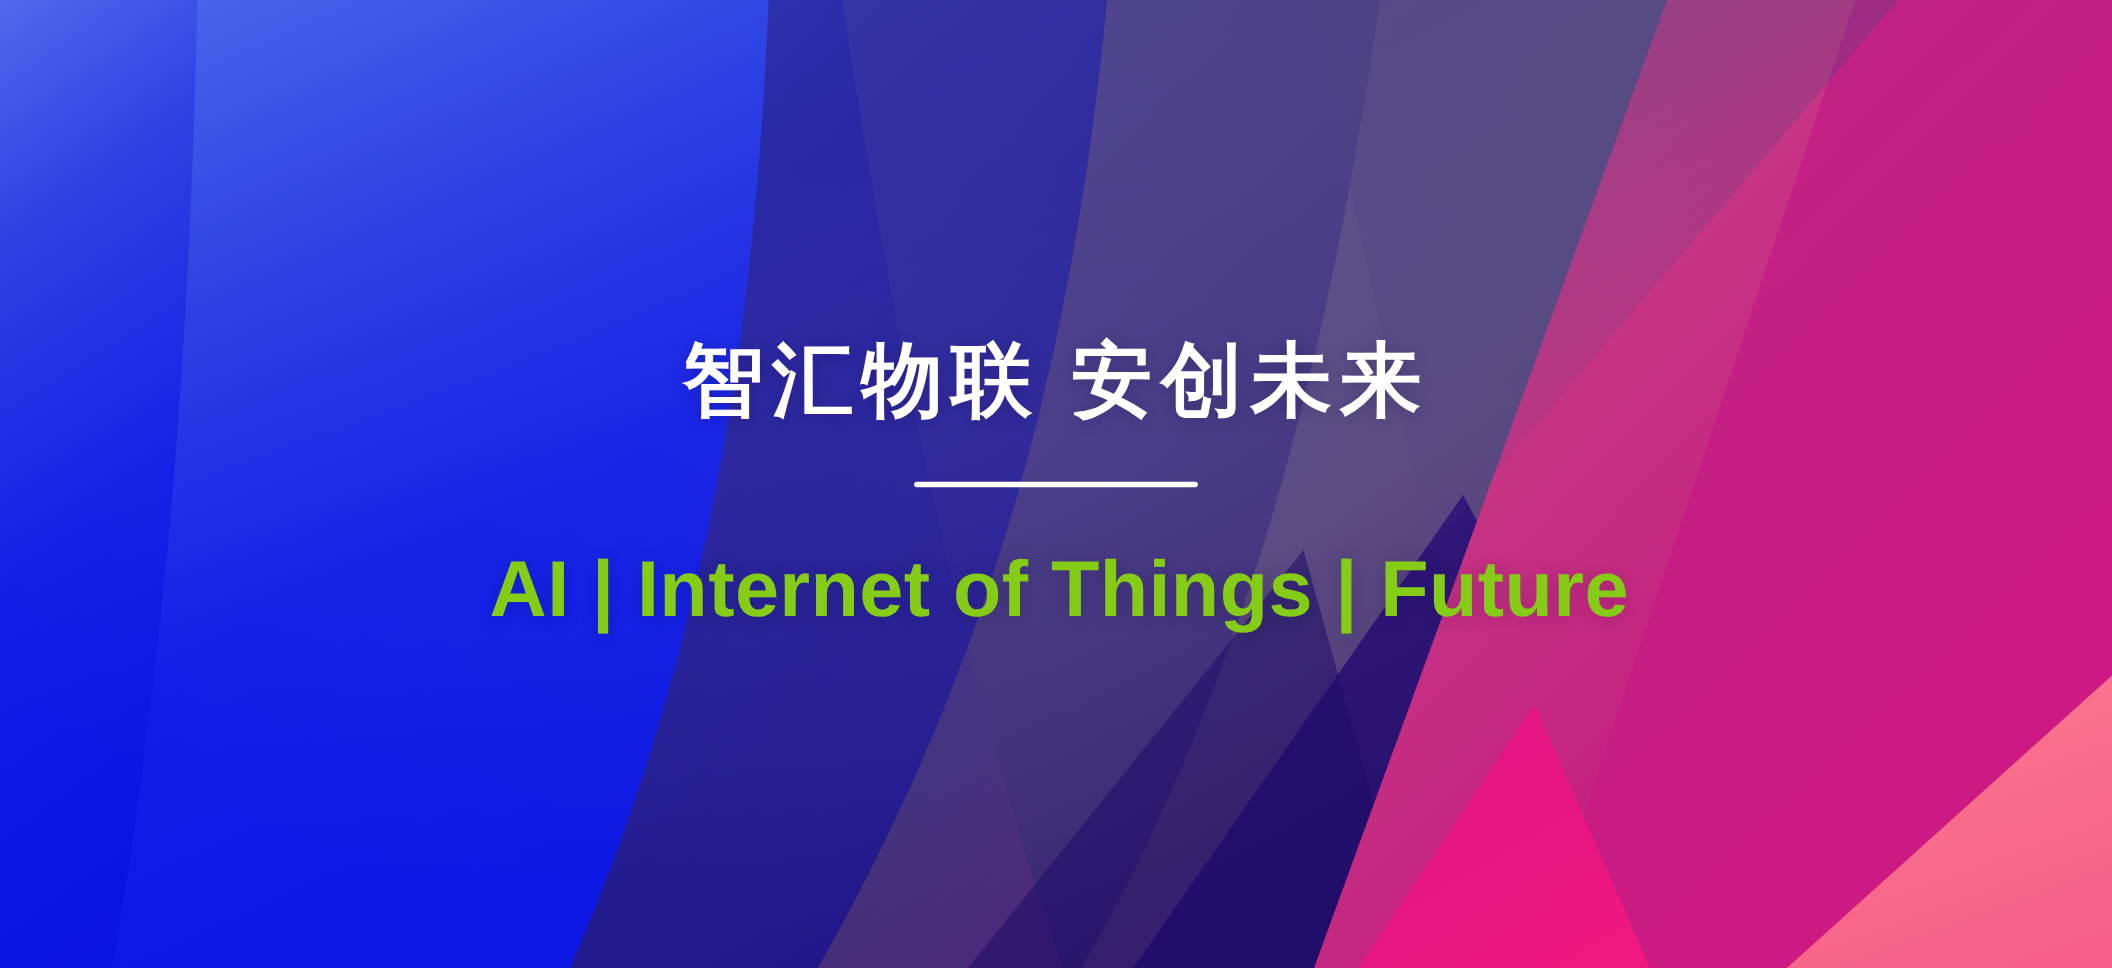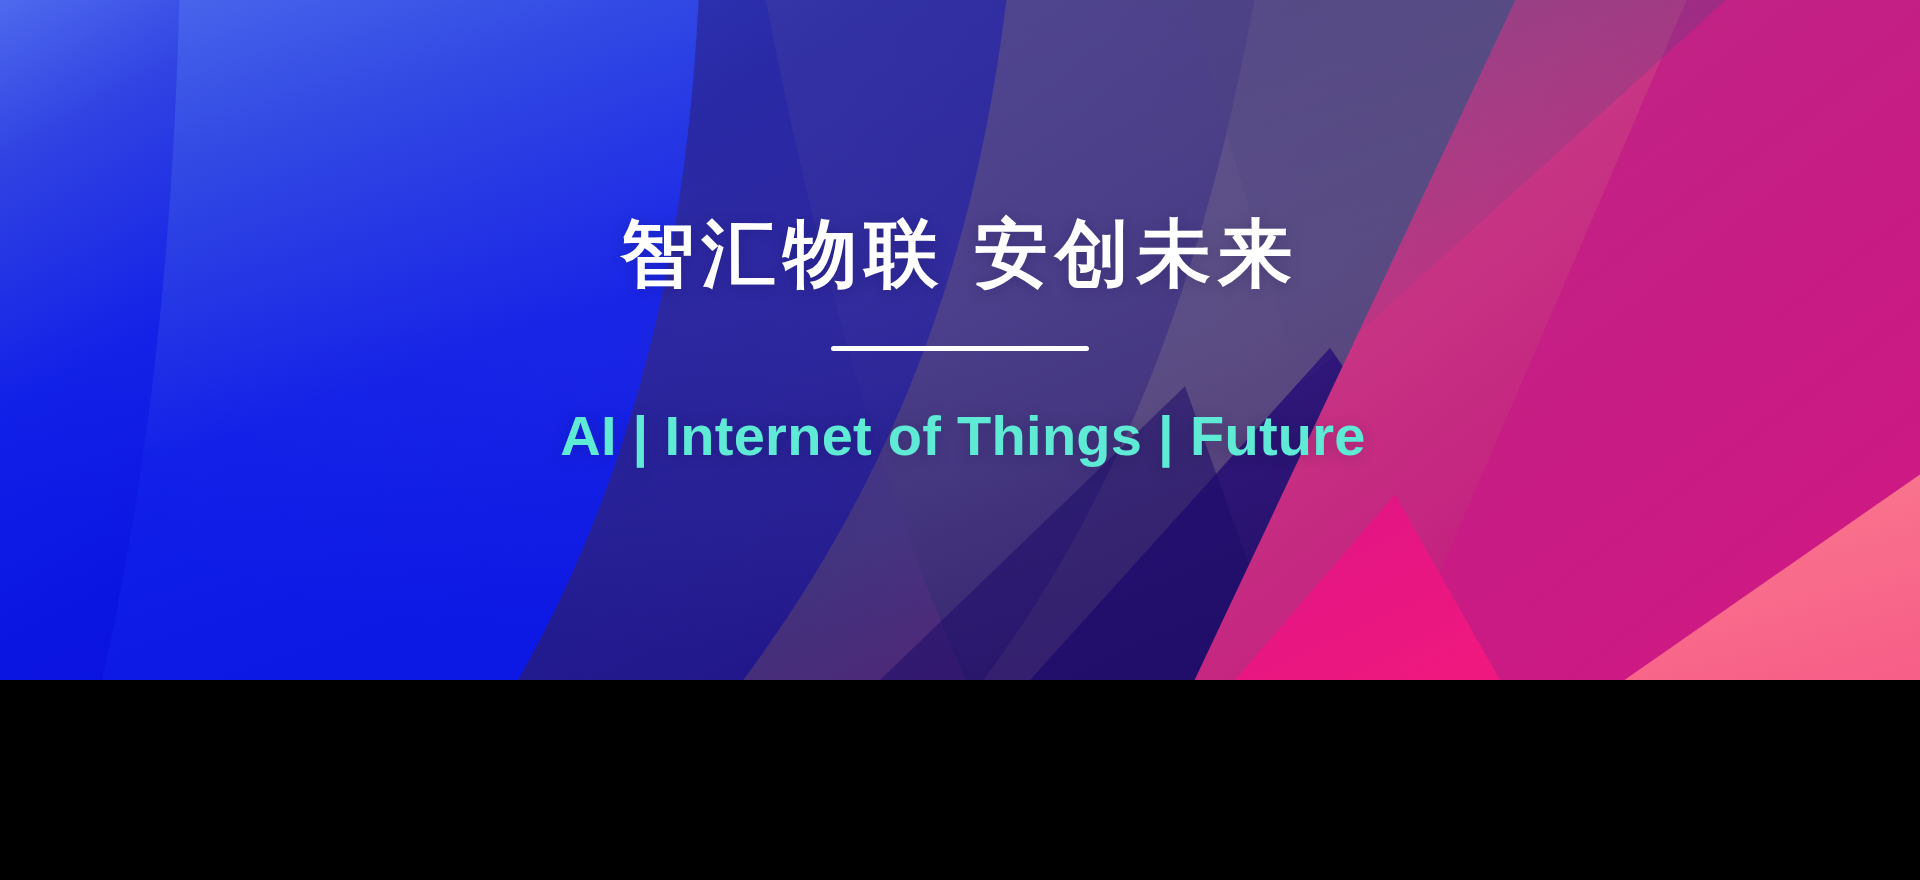--- a/index.html
+++ b/index.html
@@ -8,21 +8,21 @@
     padding: 0;
     background: #000;
   }
   body {
     font-family: "Liberation Sans", "DejaVu Sans", sans-serif;
   }
 
   #banner {
     position: relative;
     width: 1920px;
-    height: 680px;
+    height: 880px;
     overflow: hidden;
     background: #2b1f6e;
   }
 
   
   .bg-layer {
     position: absolute;
     inset: 0;
     width: 100%;
     height: 100%;
@@ -59,23 +59,23 @@
     width: 258px;
     height: 5px;
     background: #ffffff;
     border-radius: 3px;
     margin: 52px 0 0 0;
     flex: none;
   }
 
   .subtitle {
     font-family: "Liberation Sans", "DejaVu Sans", sans-serif;
-    font-size: 56px;
+    font-size: 72px;
     font-weight: 700;
-    color: #5eead4;
+    color: #84cc16;
     letter-spacing: 0.005em;
     line-height: 1.05;
     margin: 56px 0 0 6px;
     white-space: nowrap;
     text-align: center;
     text-shadow: 0 2px 16px rgba(20, 10, 60, 0.20);
   }
 </style>
 </head>
 <body>

